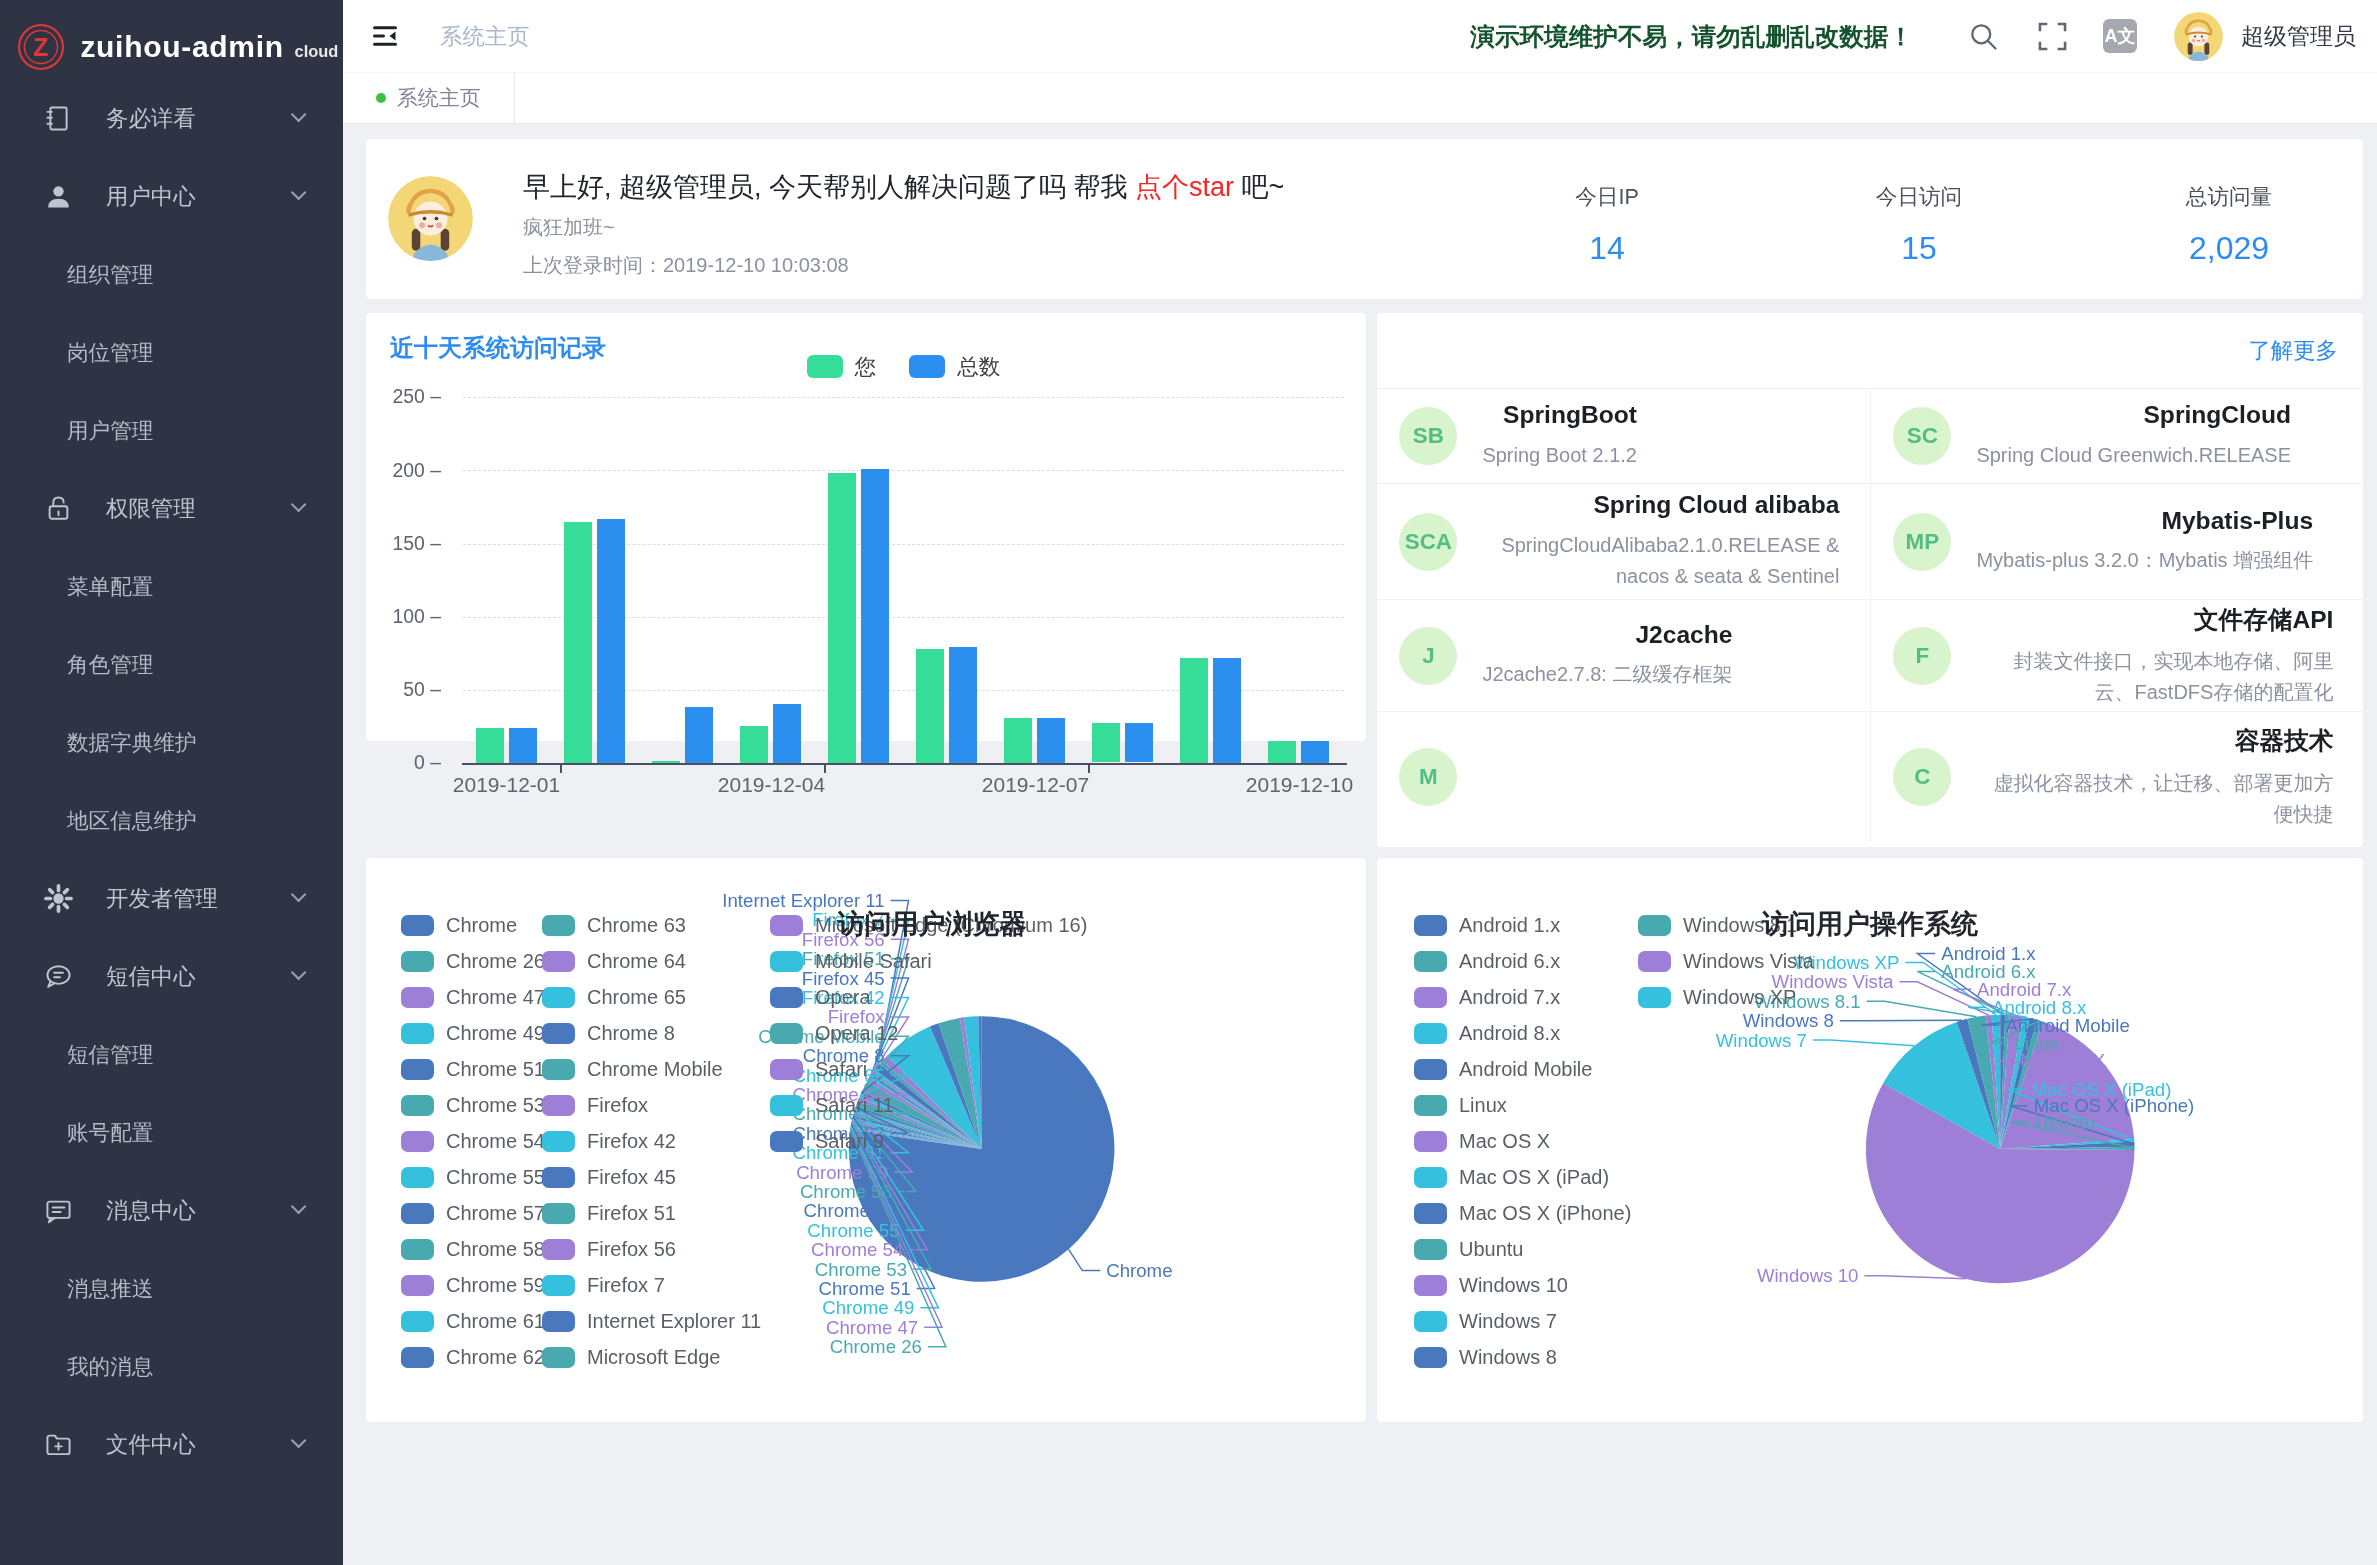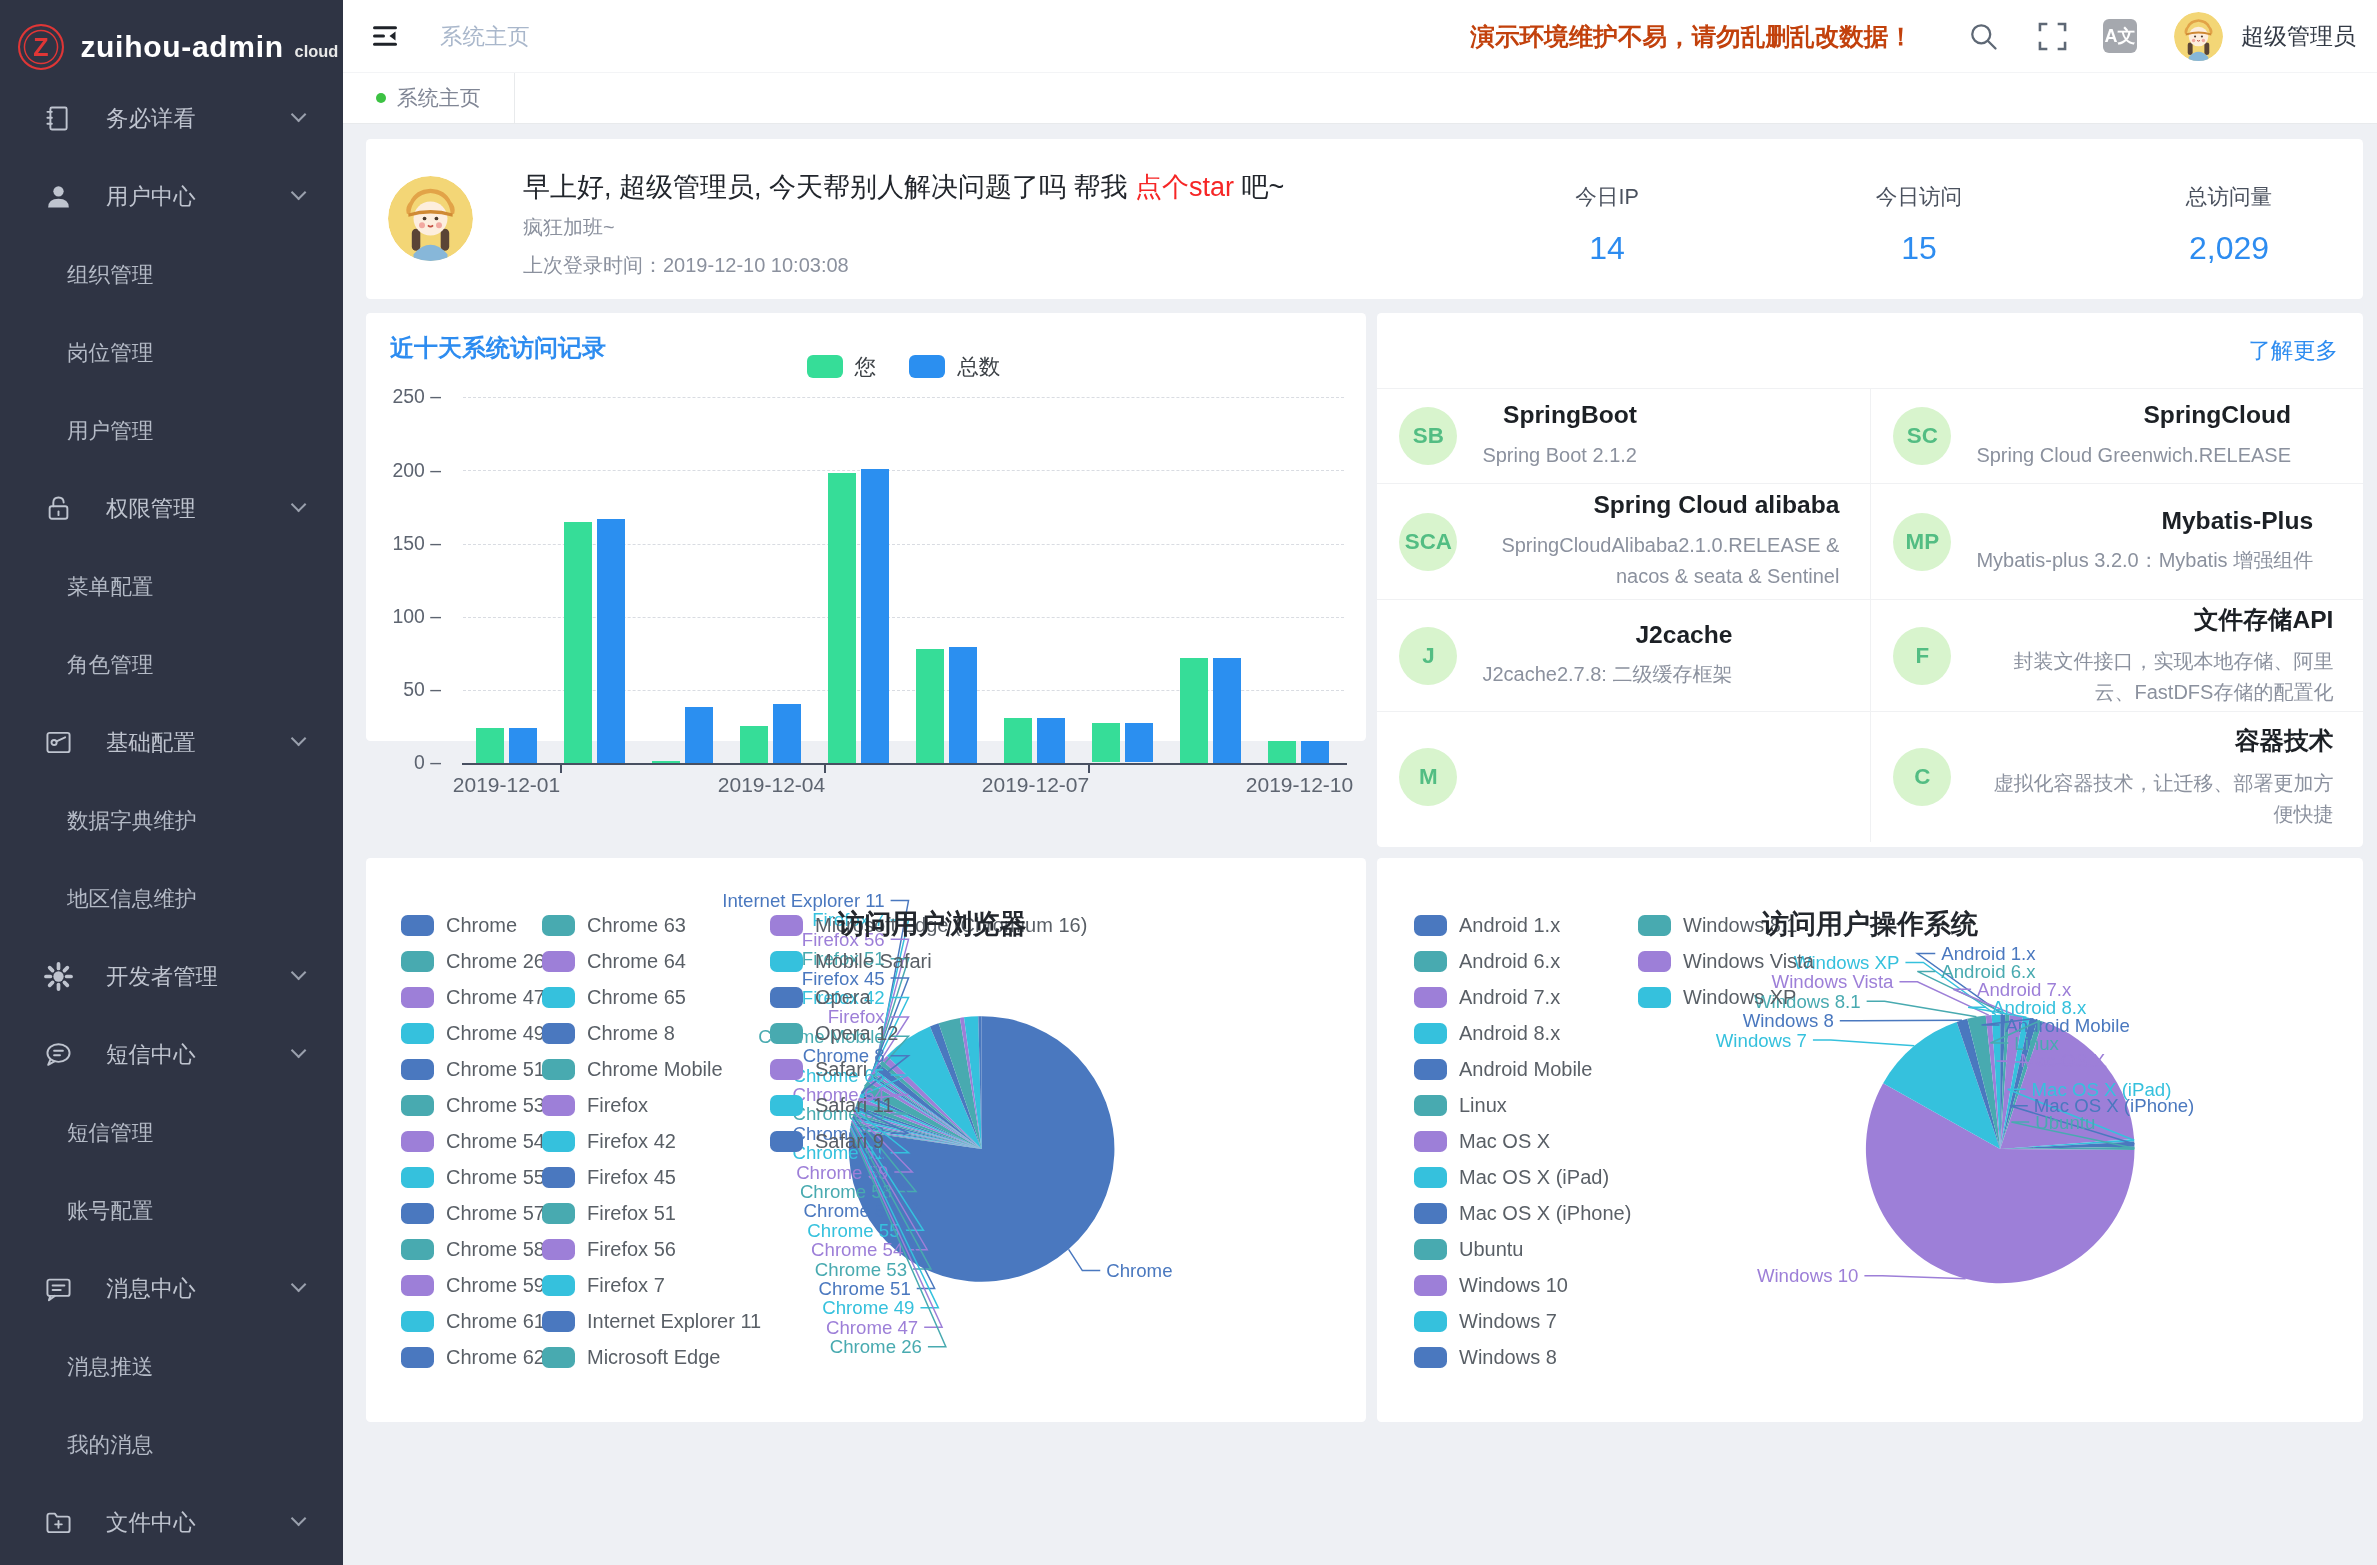--- a/index.html
+++ b/index.html
@@ -19,21 +19,21 @@
   .nav-item.child { padding-left:67px; font-size:21.6px; color:#b4bac6; }
   .nav-item .nicon { width:33px; height:33px; margin-right:31px; flex:0 0 33px; display:flex; align-items:center; justify-content:center; }
   .nav-item .nicon svg { width:31px; height:31px; }
   .chev { width:11.2px; height:11.2px; border-right:2.2px solid #9aa0ad; border-bottom:2.2px solid #9aa0ad; transform:rotate(45deg); margin-left:auto; margin-right:39px; margin-top:-6px; }
 
   
   .header { position:absolute; left:343px; top:0; width:2034px; height:72px; background:#fff; display:flex; align-items:center; }
   .burger { margin-left:27px; cursor:pointer; display:flex; }
   .breadcrumb { margin-left:40px; color:#a9b7cb; font-size:22.4px; cursor:pointer; }
   .header-right { margin-left:auto; display:flex; align-items:center; }
-  .notice { color:#c2410c; font-size:24.6px; font-weight:bold; margin-right:52px; }
+  .notice { color:#14532d; font-size:24.6px; font-weight:bold; margin-right:52px; }
   .hicon { width:36px; height:36px; margin-right:33px; cursor:pointer; display:flex; align-items:center; justify-content:center; }
   .lang-badge { width:34px; height:34px; background:#a5a8ae; border-radius:6px; color:#fff; font-size:18px; font-weight:bold; display:flex; align-items:center; justify-content:center; margin-right:37px; cursor:pointer; }
   .avatar-sm { width:49px; height:49px; border-radius:50%; overflow:hidden; margin-right:18px; cursor:pointer; flex:0 0 49px; }
   .username { color:#333a45; font-size:23px; margin-right:21px; cursor:pointer; }
 
   
   .tabbar { position:absolute; left:343px; top:72px; width:2034px; height:52px; background:#fff; border-bottom:0.7px solid #e8eaec; border-top:0.7px solid #f3f4f6; display:flex; }
   .tab { display:flex; align-items:center; gap:10.4px; padding:0 33px; border-right:0.7px solid #e8eaec; color:#808695; font-size:21px; cursor:pointer; }
   .tab .dot { width:10.4px; height:10.4px; border-radius:50%; background:#3cc243; }
 
@@ -143,31 +143,20 @@
             </svg>
           </span>
           <span>权限管理</span>
           <span class="chev"></span>
         </div>
         <div class="nav-item child">
           <span>菜单配置</span>
         </div>
         <div class="nav-item child">
           <span>角色管理</span>
-        </div>
-        <div class="nav-item group">
-          <span class="nicon">
-            <svg viewBox="0 0 42 42" fill="none" stroke="#bfc4cf" stroke-width="2.6" stroke-linecap="round" stroke-linejoin="round">
-              <rect x="6" y="8" width="30" height="26" rx="3"></rect>
-              <circle cx="15" cy="21" r="3.5"></circle>
-              <line x1="19" y1="19" x2="30" y2="14"></line>
-            </svg>
-          </span>
-          <span>基础配置</span>
-          <span class="chev"></span>
         </div>
         <div class="nav-item child">
           <span>数据字典维护</span>
         </div>
         <div class="nav-item child">
           <span>地区信息维护</span>
         </div>
         <div class="nav-item group">
           <span class="nicon">
             <svg viewBox="0 0 42 42" fill="none" stroke="#bfc4cf" stroke-width="2.6" stroke-linecap="round" stroke-linejoin="round">

